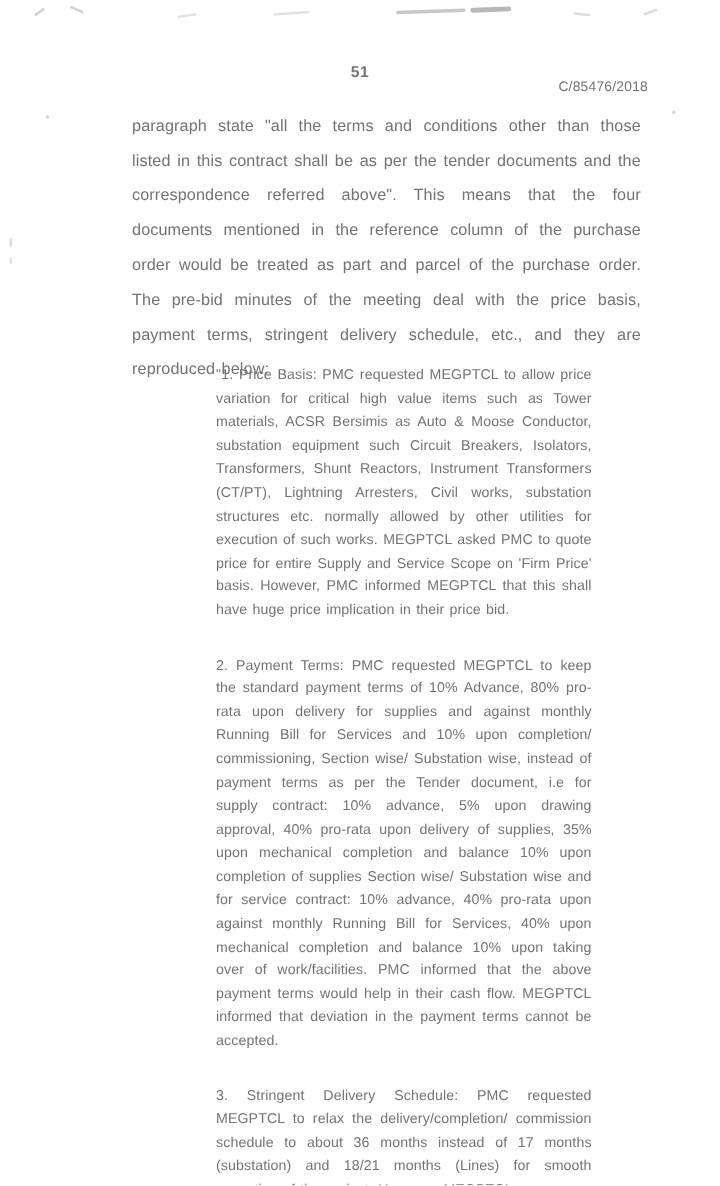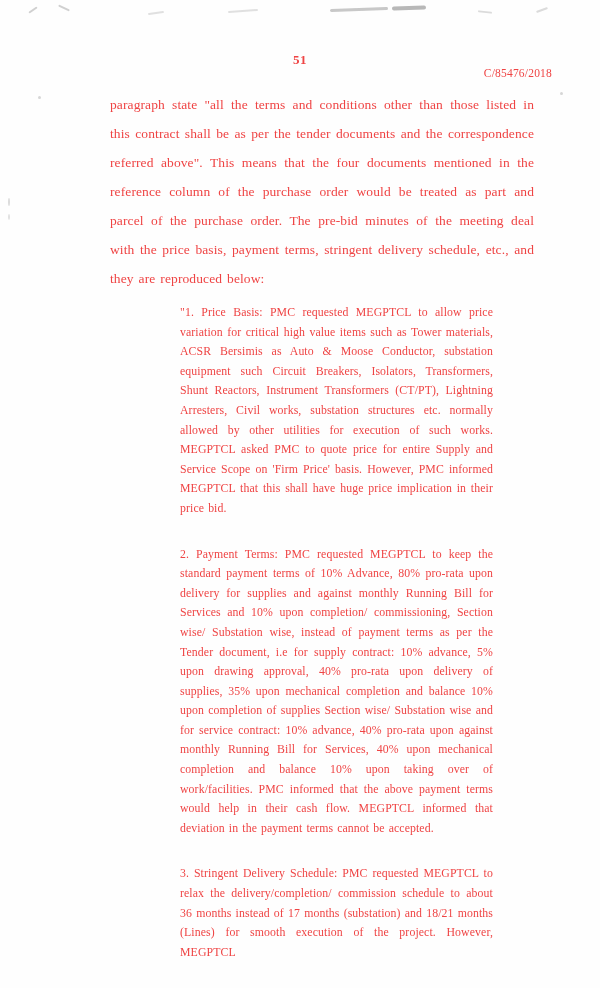--- a/index.html
+++ b/index.html
@@ -6,39 +6,39 @@
     margin: 0;
     padding: 0;
     background: #ffffff;
   }
   .page {
     position: relative;
     width: 600px;
     height: 988px;
     background: #fefefe;
     overflow: hidden;
-    font-family: Liberation Serif, serif;
-    color: #ef4444;
+    font-family: Liberation Sans, sans-serif;
+    color: #737373;
   }
 
   
   .page-number {
     position: absolute;
     top: 52px;
     left: 0;
     width: 600px;
     text-align: center;
     font-size: 13px;
     font-weight: bold;
     letter-spacing: 0.5px;
   }
   .doc-ref {
     position: absolute;
     top: 67px;
-    right: 48px;
+    right: 60px;
     font-size: 11.5px;
     letter-spacing: 0.2px;
   }
 
   
   .main-para {
     position: absolute;
     top: 90px;
     left: 110px;
     width: 424px;

